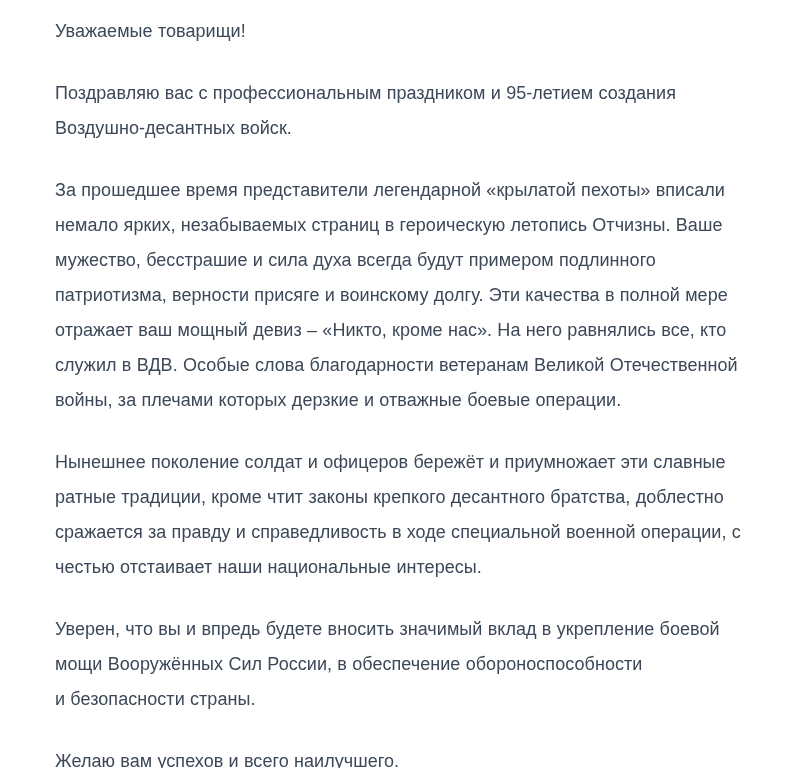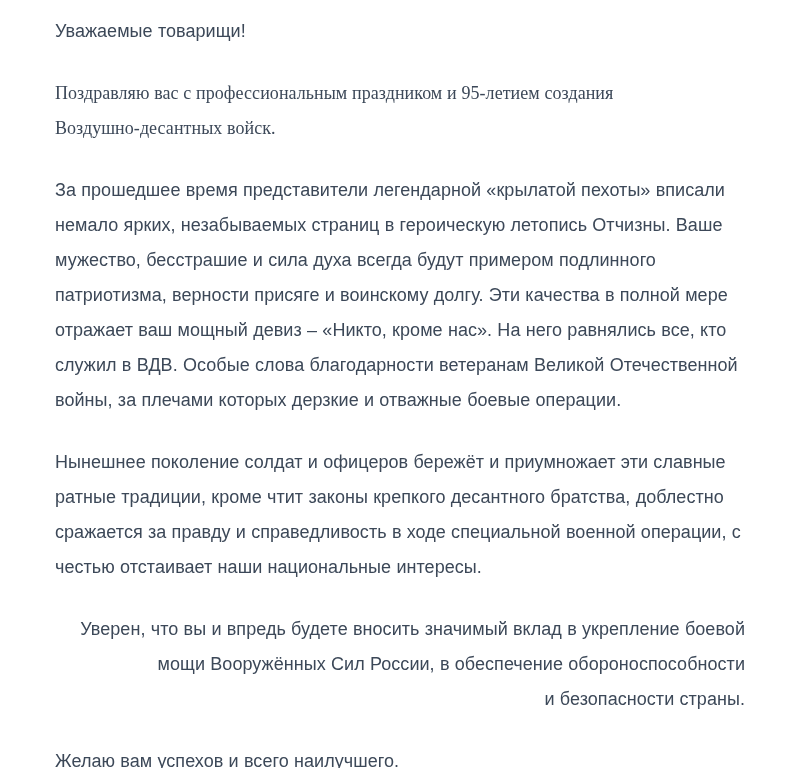--- a/index.html
+++ b/index.html
@@ -43,25 +43,25 @@
     margin-bottom: 24px;
   }
 </style>
 </head>
 <body>
 
 <div class="letter">
 
   <p class="para salutation">Уважаемые товарищи!</p>
 
-  <p class="para" style="white-space: pre-line; font-family: Liberation Serif, serif;">Поздравляю вас с профессиональным праздником и 95-летием создания
+  <p class="para" style="white-space: pre-line;">Поздравляю вас с профессиональным праздником и 95-летием создания
 Воздушно-десантных войск.</p>
 
   <p class="para">За прошедшее время представители легендарной «крылатой пехоты» вписали немало ярких, незабываемых страниц в героическую летопись Отчизны. Ваше мужество, бесстрашие и сила духа всегда будут примером подлинного патриотизма, верности присяге и воинскому долгу. Эти качества в полной мере отражает ваш мощный девиз – «Никто, кроме нас». На него равнялись все, кто служил в ВДВ. Особые слова благодарности ветеранам Великой Отечественной войны, за плечами которых дерзкие и отважные боевые операции.</p>
 
   <p class="para">Нынешнее поколение солдат и офицеров бережёт и приумножает эти славные ратные традиции, кроме чтит законы крепкого десантного братства, доблестно сражается за правду и справедливость в ходе специальной военной операции, с честью отстаивает наши национальные интересы.</p>
 
-  <p class="para" style="white-space: pre-line; text-align: right;">Уверен, что вы и впредь будете вносить значимый вклад в укрепление боевой мощи Вооружённых Сил России, в обеспечение обороноспособности
+  <p class="para" style="white-space: pre-line;">Уверен, что вы и впредь будете вносить значимый вклад в укрепление боевой мощи Вооружённых Сил России, в обеспечение обороноспособности
 и безопасности страны.</p>
 
   <p class="para closing">Желаю вам успехов и всего наилучшего.</p>
 
 </div>
 
 </body></html>

